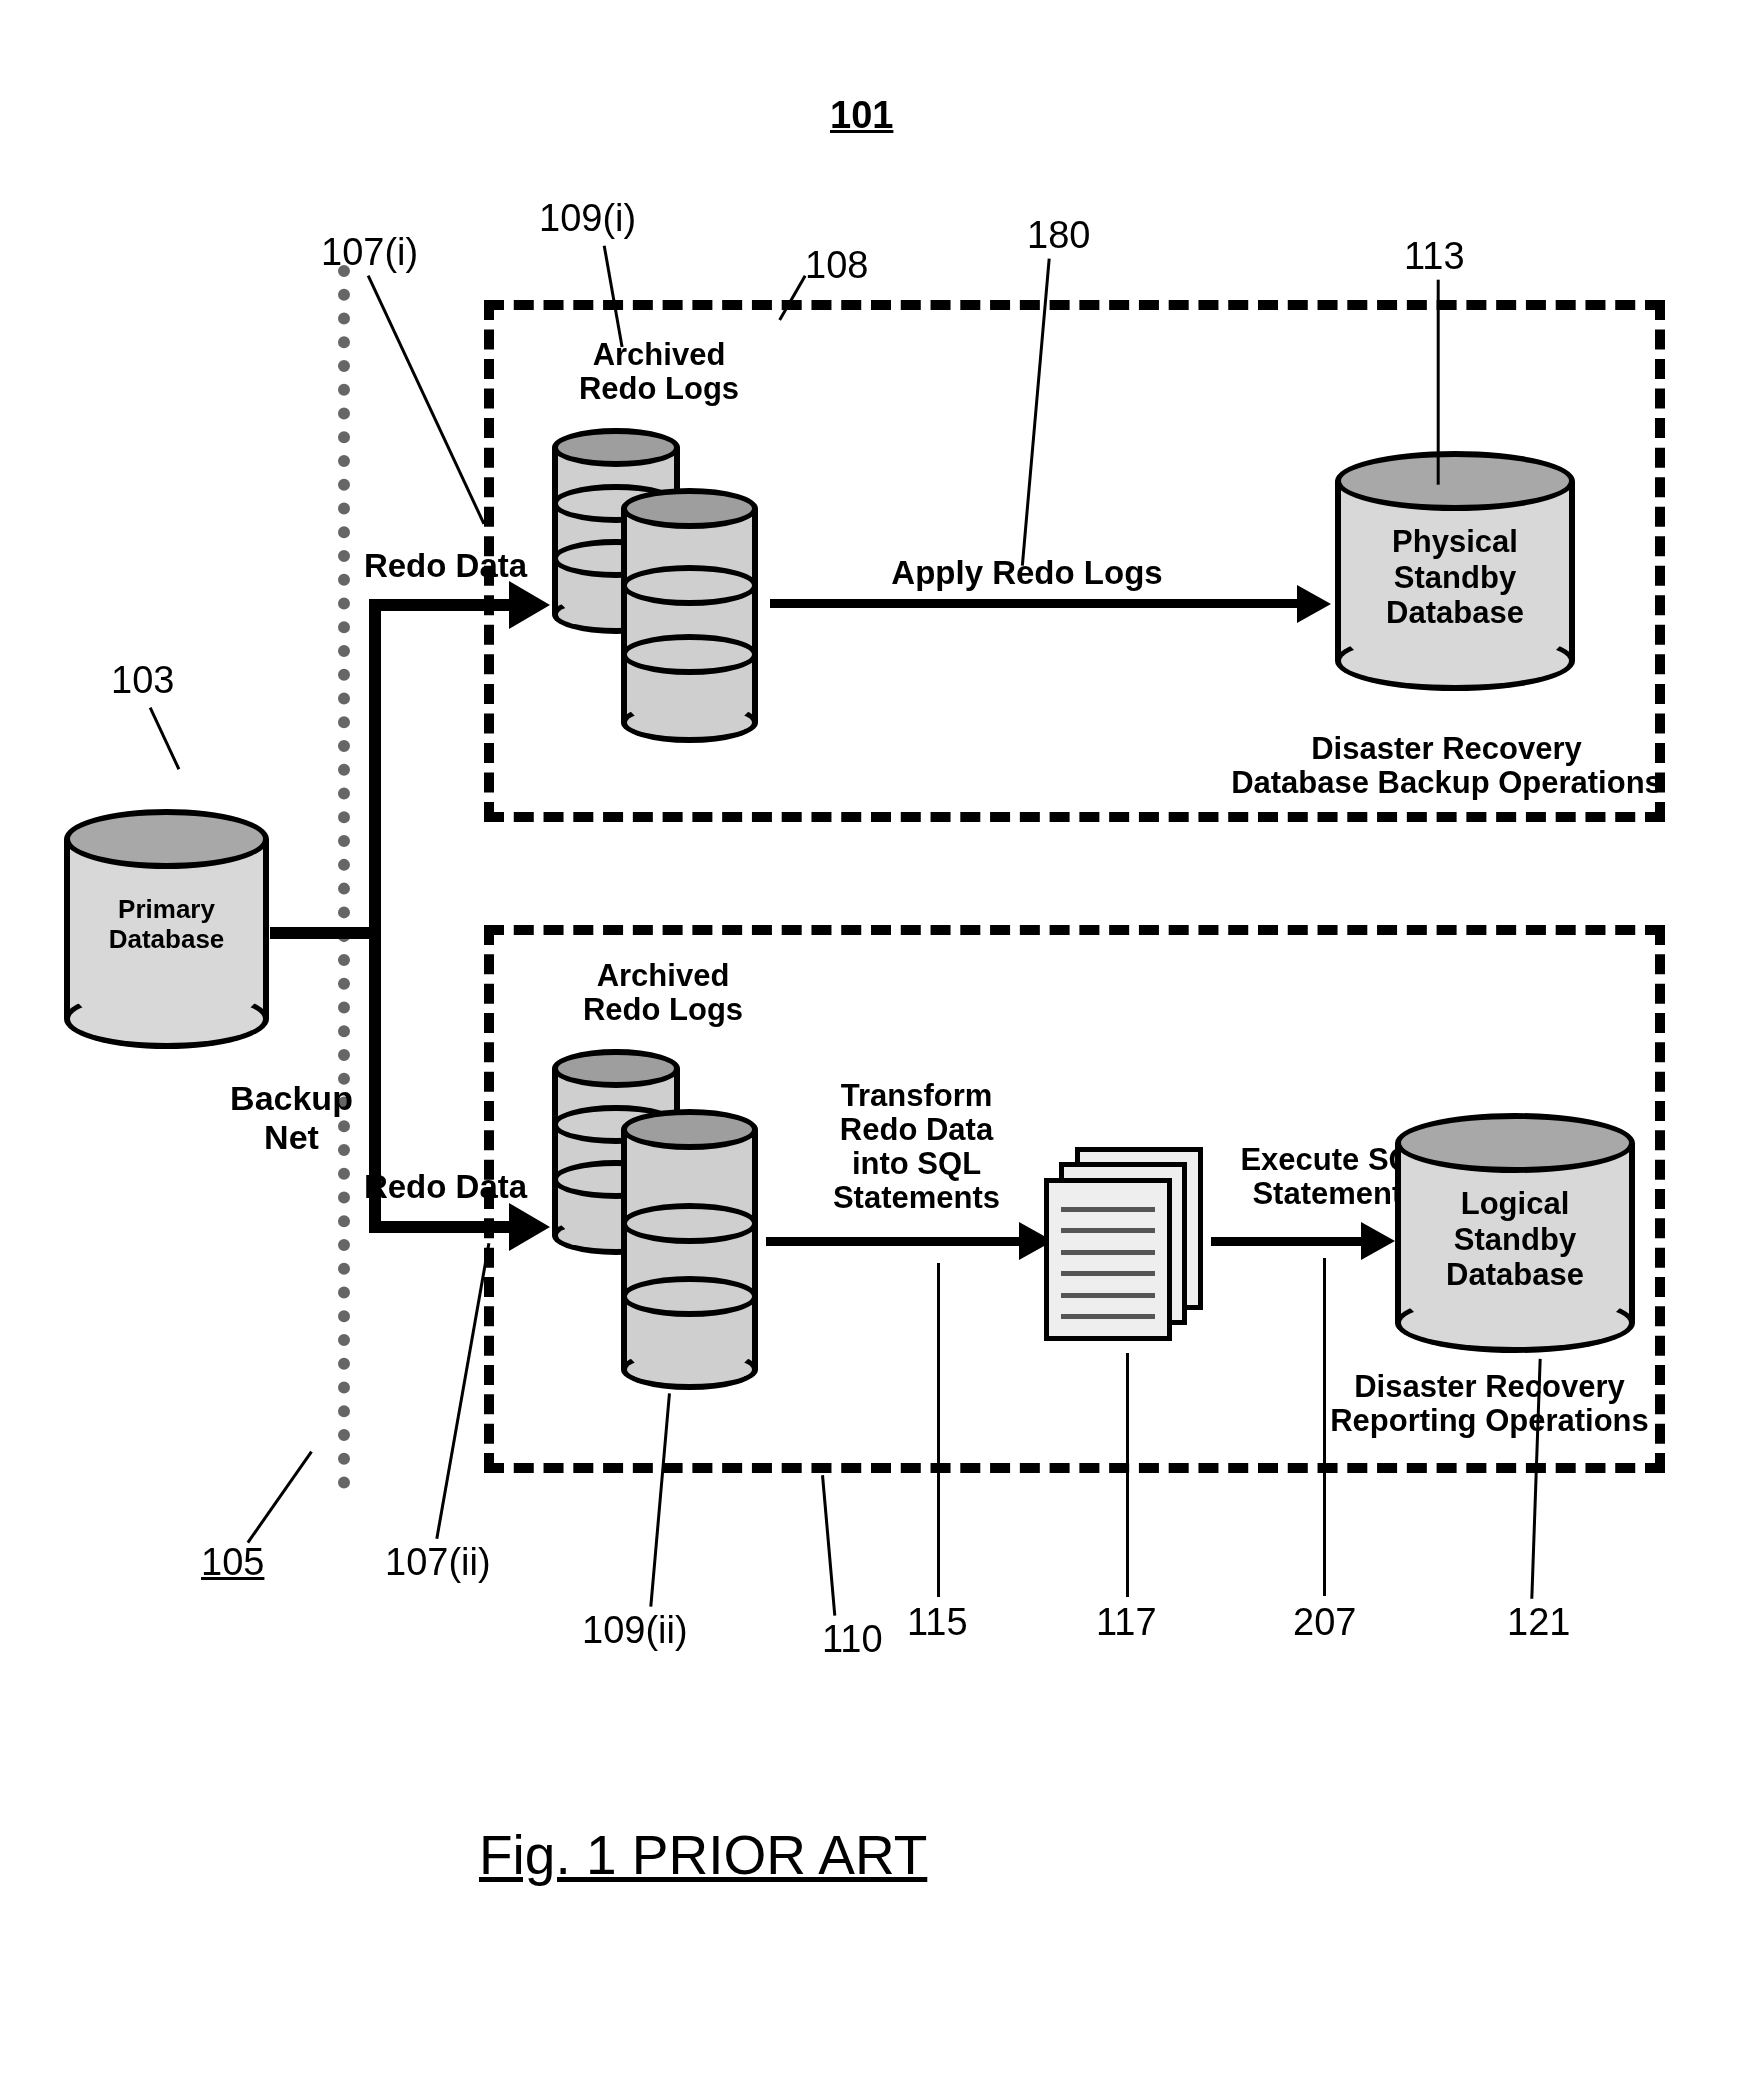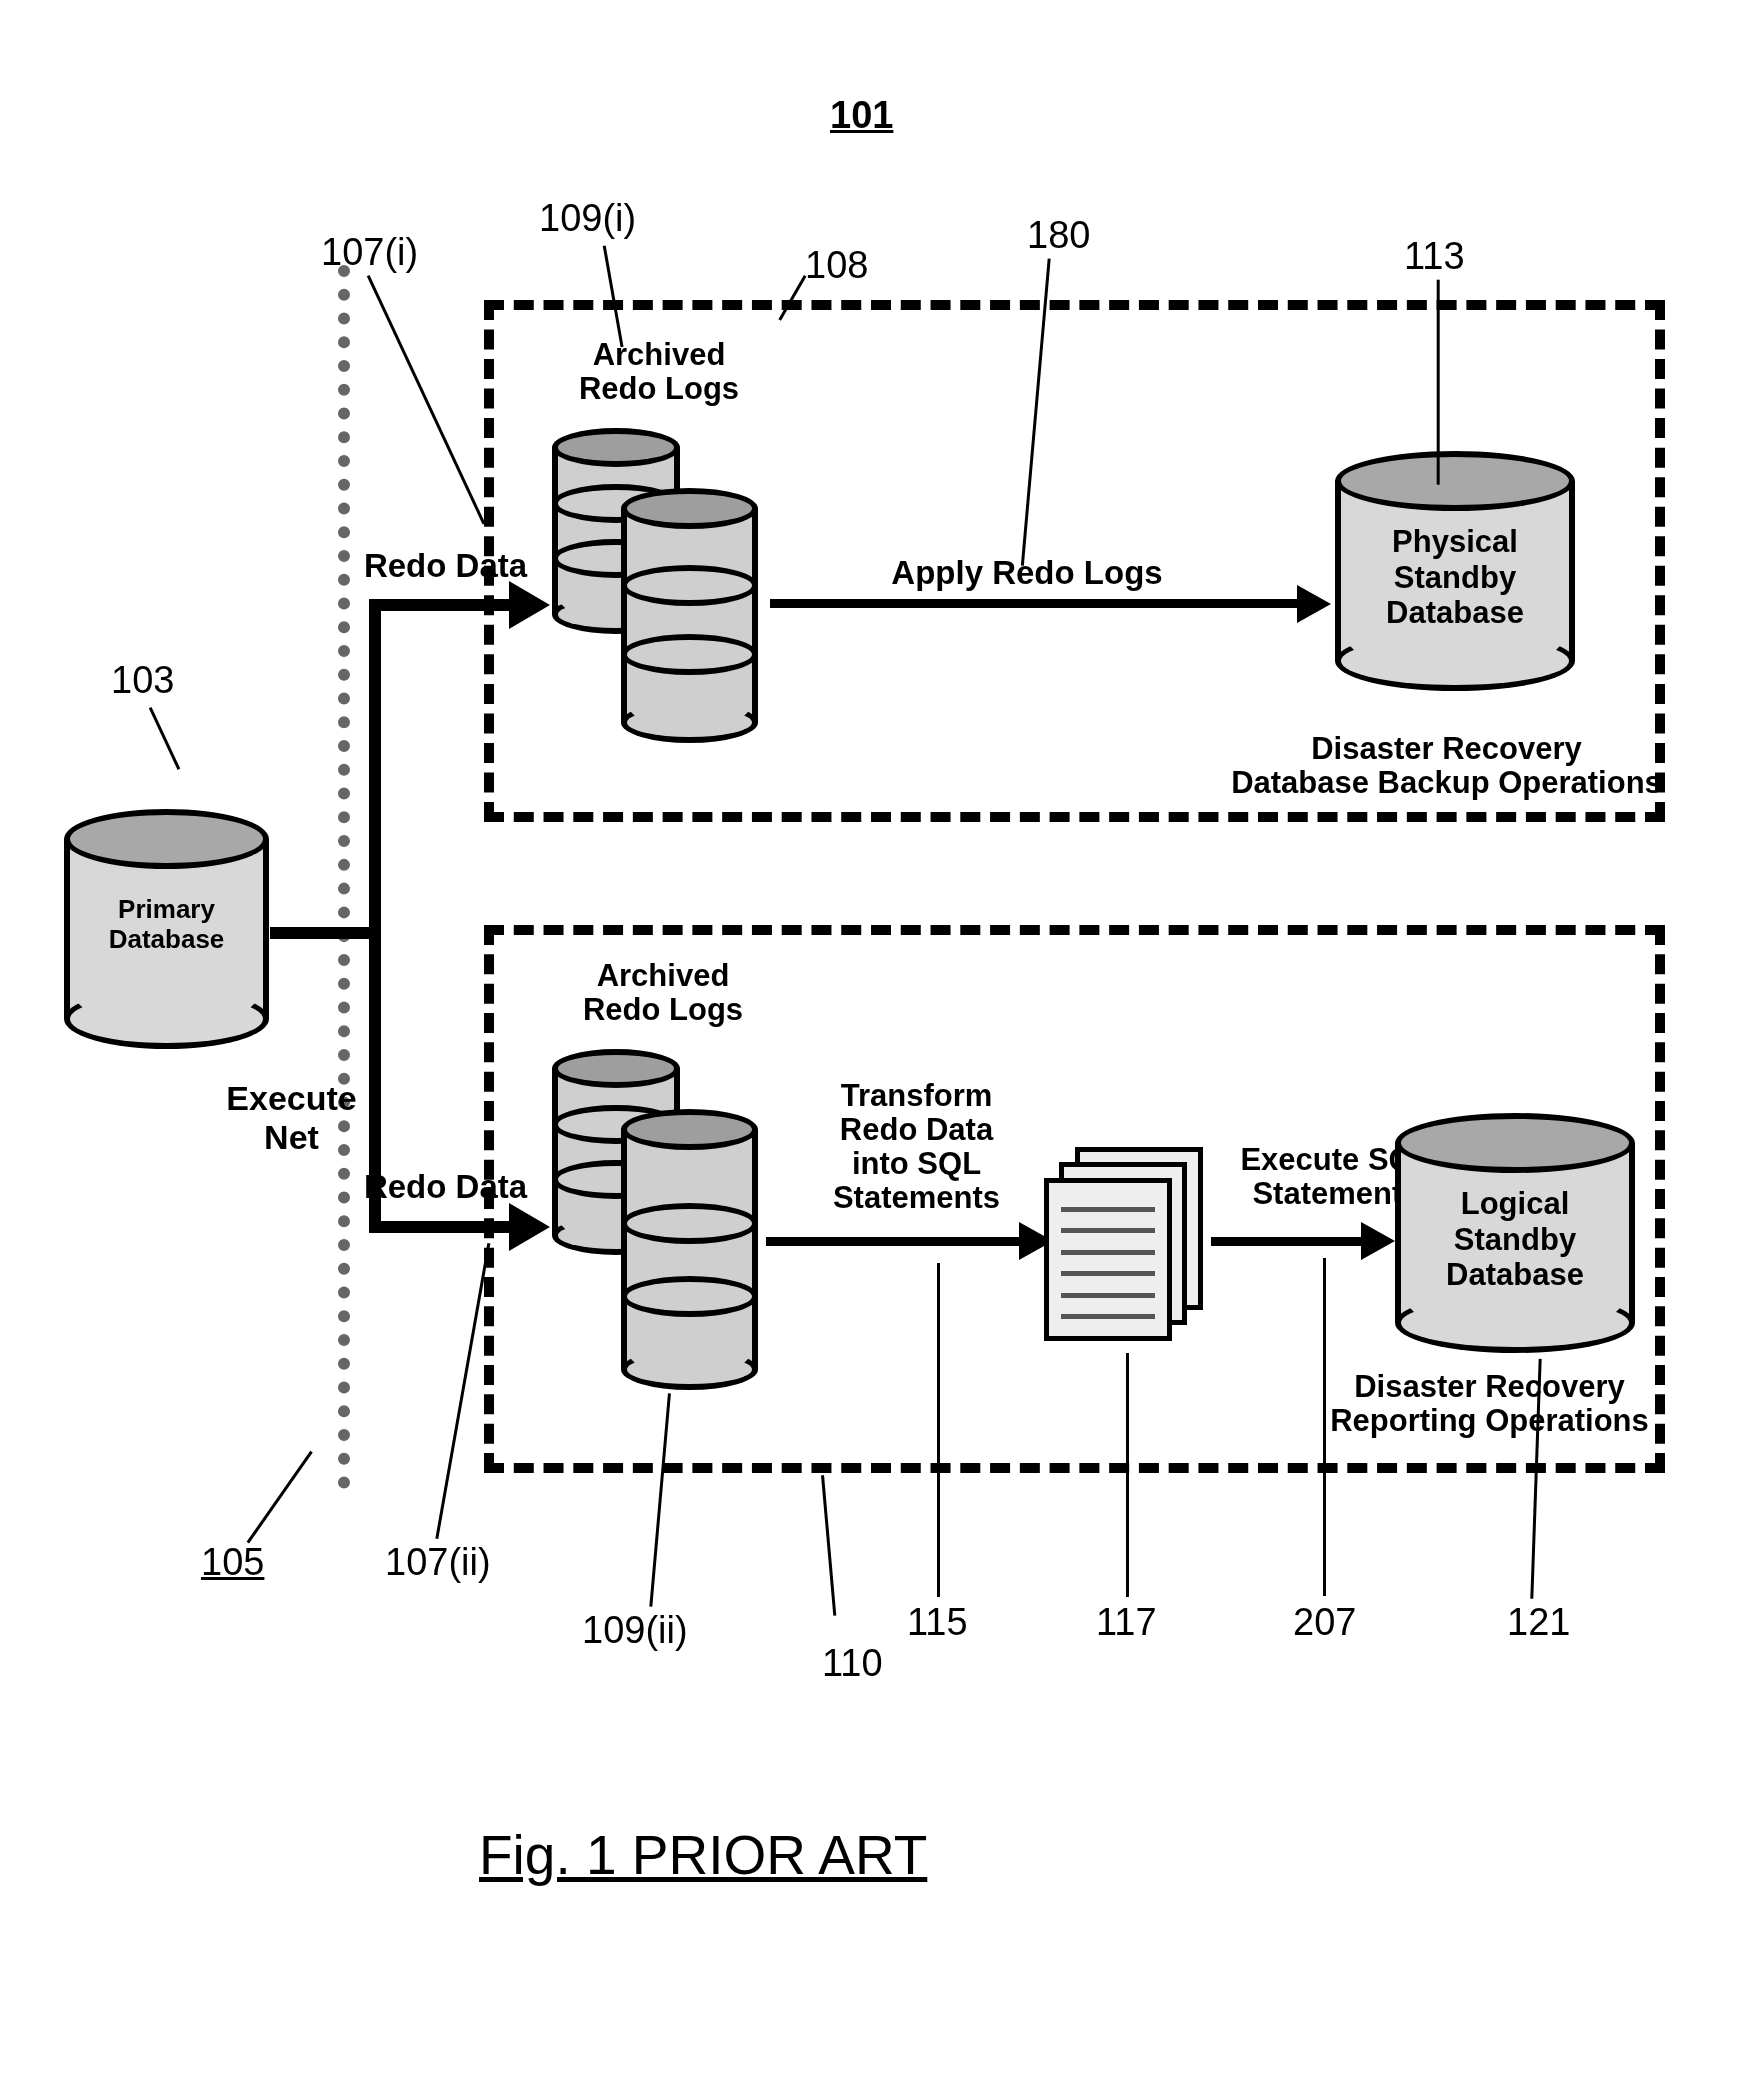--- a/index.html
+++ b/index.html
@@ -162,21 +162,21 @@
 
 <div class="abs vertical-dotted" style="left:338px; top:265px; height:1224px;"></div>
 
 <div class="db-cyl" style="left:64px; top:809px; width:205px; height:240px;">
   <div class="body" style="left:0; top:30px; width:205px; height:180px;"></div>
   <div class="bottom" style="left:0; top:180px; width:205px; height:60px;"></div>
   <div class="top" style="left:0; top:0; width:205px; height:60px;"></div>
   <div class="txt" style="left:0; top:86px; width:205px; font-size:26px; line-height:1.15;">Primary<br>Database</div>
 </div>
 
-<div class="abs oracle-net" style="left:223px; top:1079px; width:137px; white-space:pre-line;">Execute
+<div class="abs oracle-net" style="left:223px; top:1079px; width:137px; white-space:pre-line;">Backup
 Net</div>
 
 <div class="arrow-line-thick" style="left:270px; top:927px; width:111px;"></div>
 
 <div class="abs" style="left:369px; top:599px; width:12px; height:634px; background:#000;"></div>
 
 <div class="arrow-line-thick" style="left:369px; top:599px; width:146px;"></div>
 <div class="arrow-head-big" style="left:509px; top:581px;"></div>
 <div class="abs label-text" style="left:360px; top:548px; width:171px; white-space:nowrap;">Redo Data</div>
 
@@ -279,21 +279,21 @@
 
 <div class="abs ref-num" style="left:805px; top:244px;">108</div>
 <div class="ref-line" style="left:805px; top:274px; width:51px; transform:rotate(120deg);"></div>
 
 <div class="abs ref-num" style="left:539px; top:197px;">109(i)</div>
 <div class="ref-line" style="left:604px; top:244px; width:103px; transform:rotate(80deg);"></div>
 
 <div class="abs ref-num" style="left:582px; top:1609px;">109(ii)</div>
 <div class="ref-line" style="left:651px; top:1605px; width:214px; transform:rotate(-85deg);"></div>
 
-<div class="abs ref-num" style="left:822px; top:1618px;margin-top:24px;">110</div>
+<div class="abs ref-num" style="left:822px; top:1618px;">110</div>
 <div class="ref-line" style="left:835px; top:1614px; width:141px; transform:rotate(-95deg);"></div>
 
 <div class="abs ref-num" style="left:1027px; top:214px;">180</div>
 <div class="ref-line" style="left:1049px; top:257px; width:308px; transform:rotate(95deg);"></div>
 
 <div class="abs ref-num" style="left:1404px; top:235px;">113</div>
 <div class="ref-line" style="left:1438px; top:278px; width:205px; transform:rotate(90deg);"></div>
 
 <div class="abs ref-num" style="left:907px; top:1601px;">115</div>
 <div class="ref-line-v" style="left:937px; top:1263px; height:334px;"></div>

